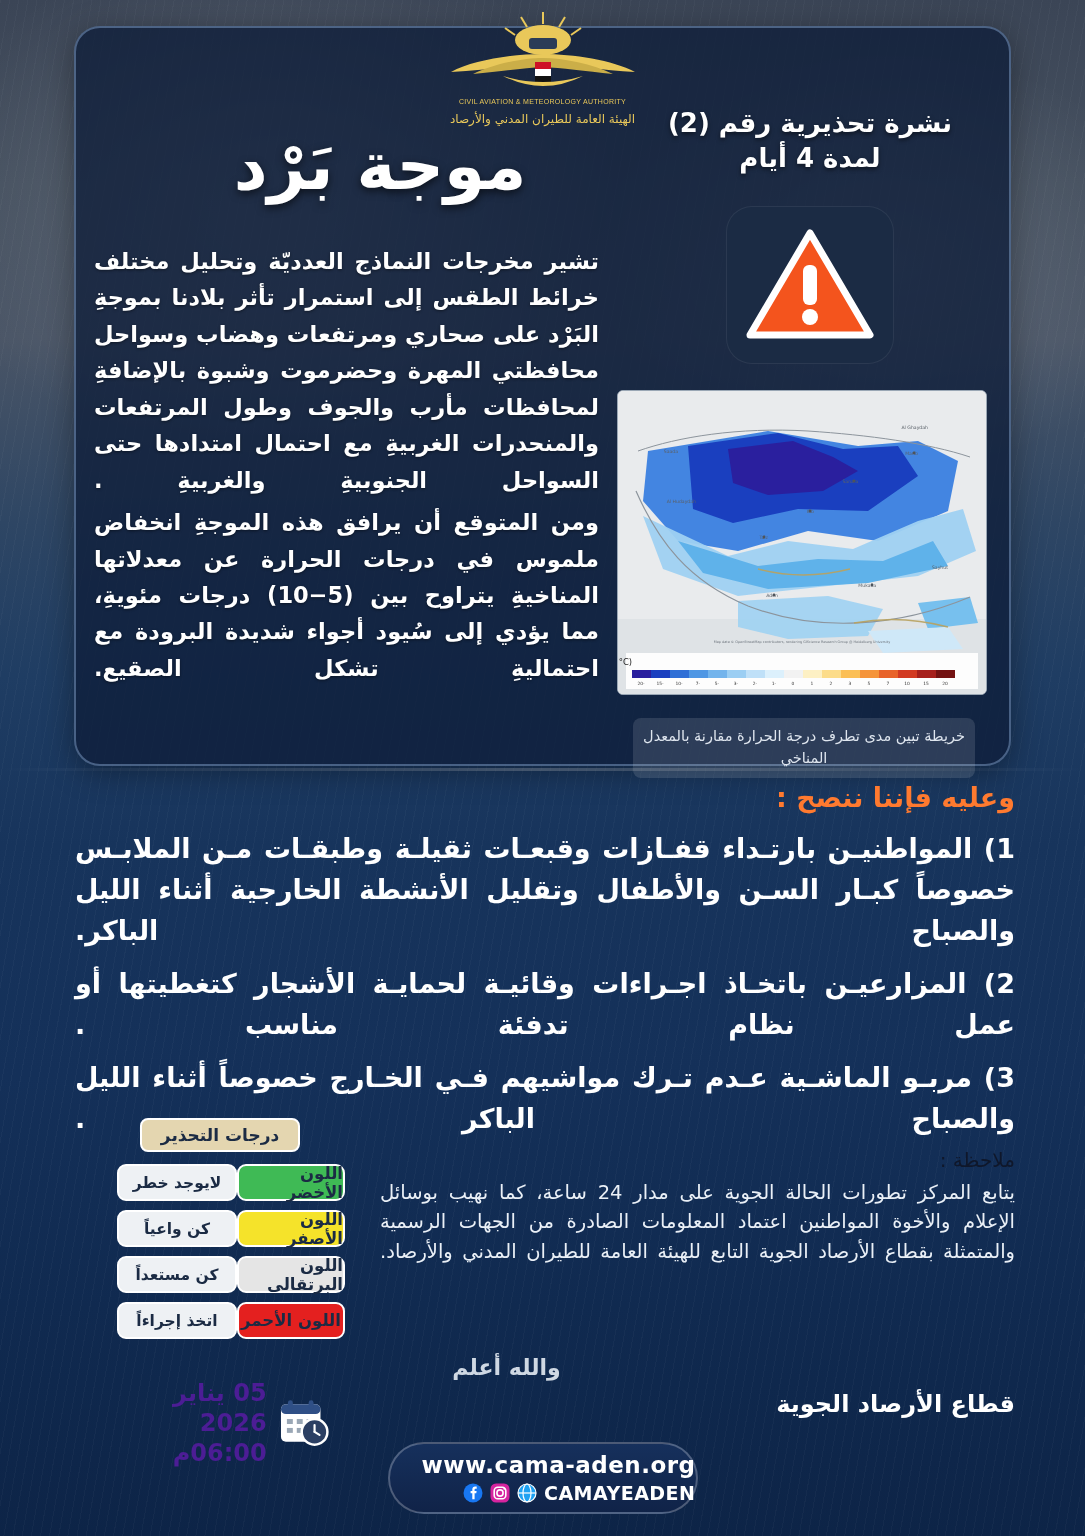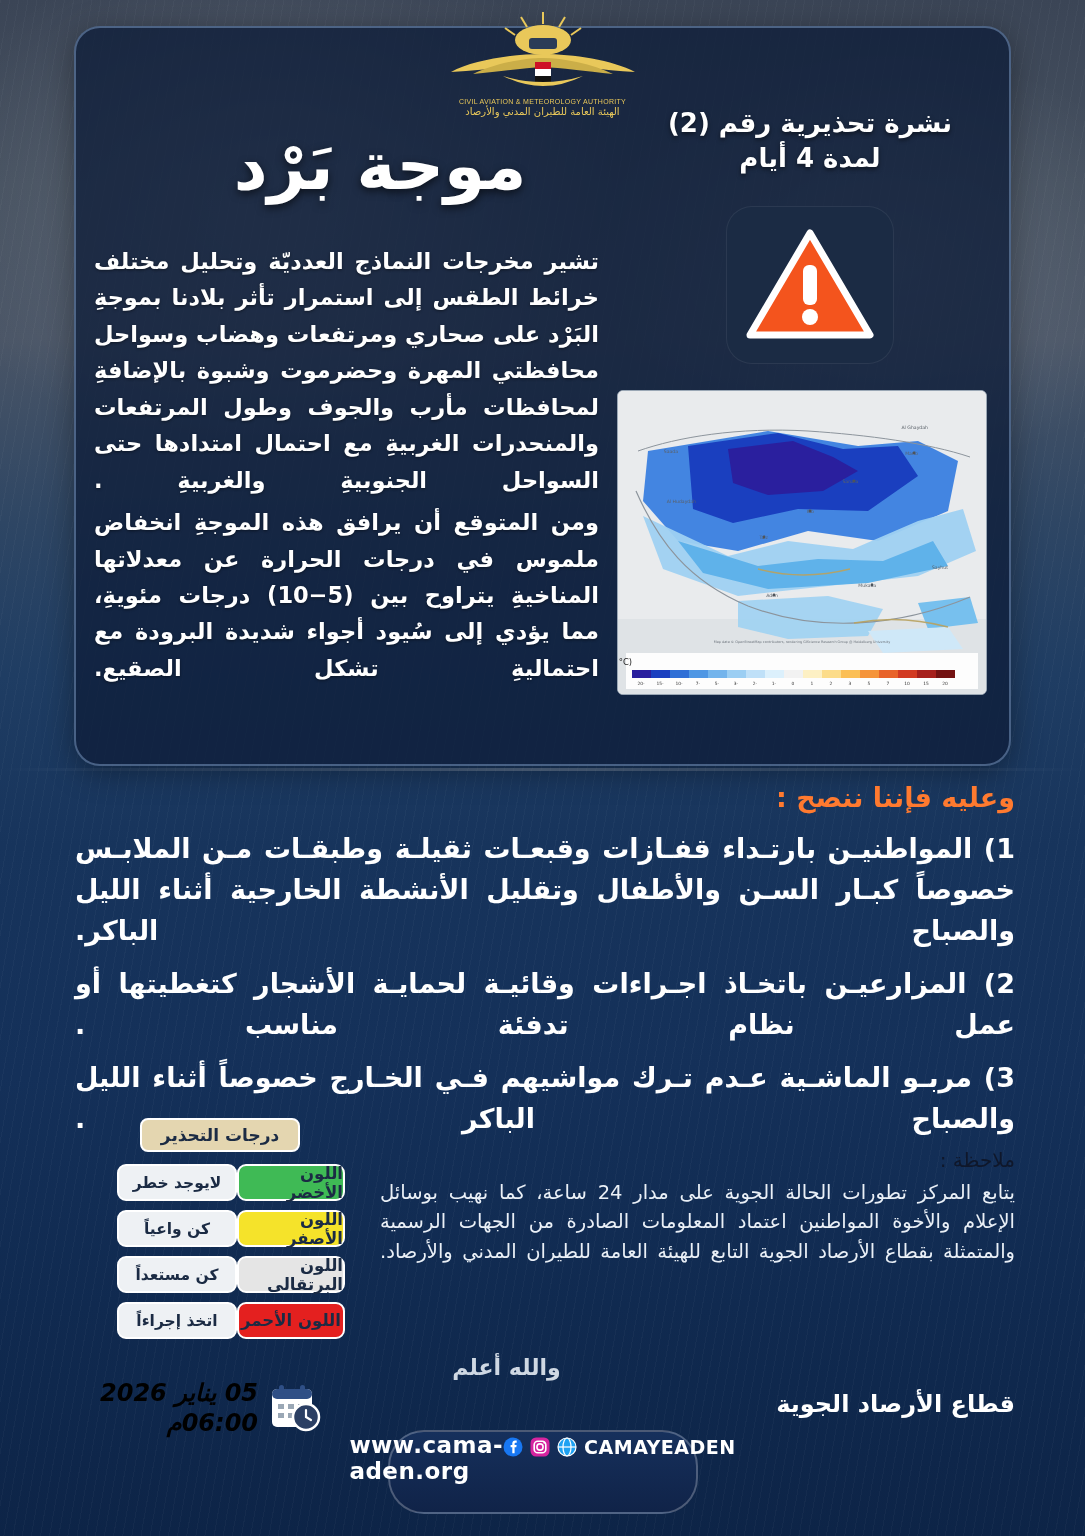--- a/index.html
+++ b/index.html
@@ -41,21 +41,21 @@
 
   .logo{
     position:absolute; left:50%; transform:translateX(-50%); top:-18px;
     width:210px; height:120px; text-align:center;
   }
   .logo svg{display:block;margin:0 auto;}
   .logo .logo-text{
     font-size:7px; color:#e9c85a; letter-spacing:.3px; margin-top:-4px;
     font-family:"Liberation Sans", sans-serif; direction:ltr;
   }
-  .logo .logo-text-ar{font-size:10px;color:#e9c85a;margin-top:1px;}
+  .logo .logo-text-ar{font-size:12px;color:#e9c85a;margin-top:7px;}
 
   .bulletin-no{
     position:absolute; right:34px; top:78px; width:330px;
     text-align:center; color:#ffffff; font-weight:bold;
     font-size:26px; line-height:1.35;
     text-shadow:0 2px 4px rgba(0,0,0,.5);
   }
 
   .title{
     position:absolute; left:44px; top:100px; width:520px;
@@ -151,30 +151,30 @@
     position:absolute; right:70px; top:1390px; width:400px;
     text-align:right; color:#ffffff; font-size:24px; font-weight:bold;
   }
 
   
   .datebox{
     position:absolute; left:100px; top:1378px; width:230px;
     display:flex; align-items:center; gap:12px; flex-direction:row-reverse;
   }
   .datebox .txt{
-    color:#000000; font-weight:bold; font-size:24px; line-height:1.25; text-align:right;font-style:italic;
+    color:#4c1d95; font-weight:bold; font-size:24px; line-height:1.25; text-align:right;
   }
 
   
   .footer{
     position:absolute; left:50%; transform:translateX(-50%); bottom:22px;
-    width:310px; height:84px; border-radius:36px;
+    width:310px; height:72px; border-radius:36px;
     background:linear-gradient(180deg,#16305c,#102348);
     border:2px solid rgba(255,255,255,.25);
-    display:flex; flex-direction:row; align-items:flex-start; justify-content:center;
+    display:flex; flex-direction:column; align-items:flex-end; justify-content:center;
     direction:ltr;
   }
   .footer .url{color:#fff; font-weight:bold; font-size:23px; letter-spacing:.5px;}
   .footer .handle-row{display:flex; align-items:center; gap:7px; margin-top:4px;}
   .footer .handle{color:#fff; font-weight:bold; font-size:19px; letter-spacing:.5px;}
 
   .sep{
     position:absolute; left:0; top:768px; width:100%; height:3px;
     background:linear-gradient(90deg, rgba(255,255,255,0), rgba(255,255,255,.25), rgba(255,255,255,0));
   }
@@ -306,20 +306,21 @@
           <text x="232" y="294">3</text>
         <text x="251" y="294">5</text>
           <text x="270" y="294">7</text>
           <text x="289" y="294">10</text>
         <text x="308" y="294">15</text>
           <text x="327" y="294">20</text>
       </g>
     </svg>
   </div>
 
+  <div class="map-caption">خريطة تبين مدى تطرف درجة الحرارة مقارنة بالمعدل المناخي</div>
 
   <div class="body-text">
     <p>تشير مخرجات النماذج العدديّة وتحليل مختلف خرائط الطقس إلى استمرار تأثر بلادنا بموجةِ البَرْد على صحاري ومرتفعات وهضاب وسواحل محافظتي المهرة وحضرموت وشبوة بالإضافةِ لمحافظات مأرب والجوف وطول المرتفعات والمنحدرات الغربيةِ مع احتمال امتدادها حتى السواحل الجنوبيةِ والغربيةِ .</p>
     <p>ومن المتوقع أن يرافق هذه الموجةِ انخفاض ملموس في درجات الحرارة عن معدلاتها المناخيةِ يتراوح بين (5−10) درجات مئويةِ، مما يؤدي إلى سُيود أجواء شديدة البرودة مع احتماليةِ تشكل الصقيع.</p>
   </div>
 </div>
 
 <div class="advice-head">وعليه فإننا ننصح :</div>
 <div class="advice-list">
   <div class="item">1) المواطنيـن بارتـداء قفـازات وقبعـات ثقيلـة وطبقـات مـن الملابـس خصوصاً كبـار السـن والأطفال وتقليل الأنشطة الخارجية أثناء الليل والصباح الباكر.</div>

